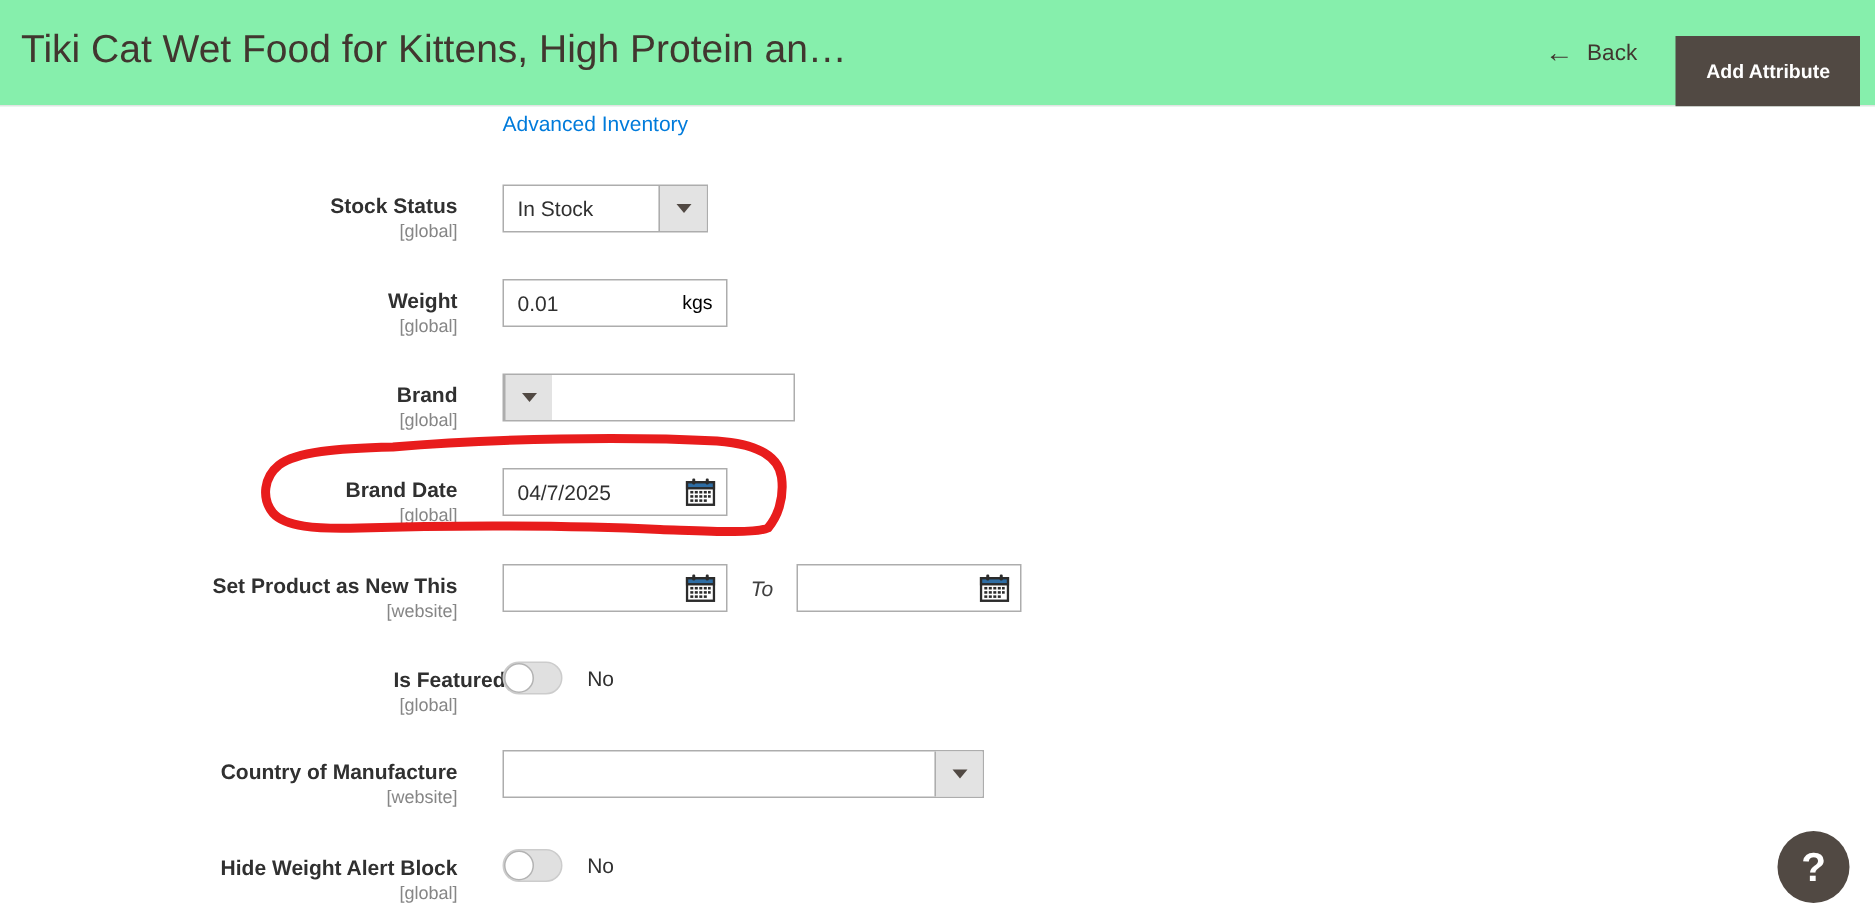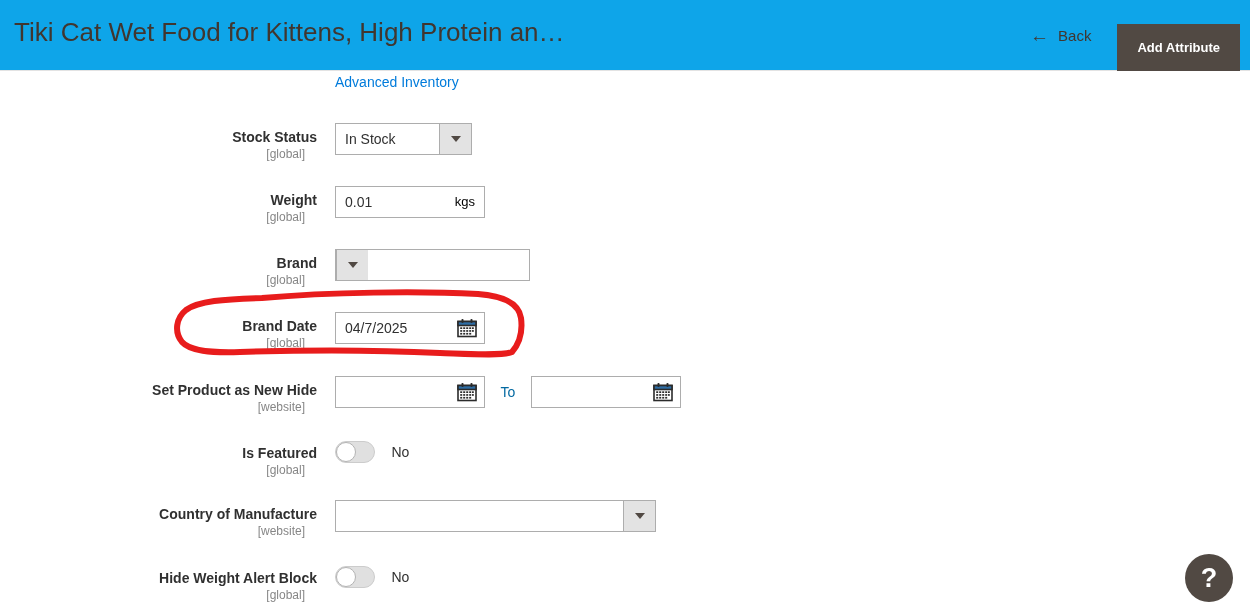--- a/index.html
+++ b/index.html
@@ -9,21 +9,21 @@
     background: #ffffff;
     font-family: "Liberation Sans", sans-serif;
     overflow: hidden;
   }
 
   
   #page-header {
     position: absolute;
     top: 0; left: 0;
     width: 1250px; height: 71px;
-    background: #0ea5e9;
+    background: #86efac;
     border-bottom: 1px solid #e3e3e3;
   }
   #page-title {
     position: absolute;
     left: 14px; top: 17px;
     width: 820px;
     font-size: 26px;
     font-weight: 400;
     color: #41362f;
     white-space: nowrap;
@@ -119,21 +119,21 @@
     cursor: pointer;
   }
 
   .field-row {
     position: absolute;
     left: 0;
     width: 1250px;
   }
   .field-label {
     position: absolute;
-    left: 12px;
+    left: 0;
     width: 305px;
     text-align: right;
     color: #303030;
     font-size: 14px;
     font-weight: bold;
     line-height: 16px;
     padding-left: 48px;
   }
   .field-scope {
     position: absolute;
@@ -212,24 +212,25 @@
   .date-wrap .text-input { padding-right: 38px; }
   .calendar-icon {
     position: absolute;
     right: 8px; top: 6px;
     width: 20px; height: 20px;
     cursor: pointer;
   }
   .to-label {
     display: inline-block;
     font-size: 14px;
-    color: #0369a1;
+    color: #404040;
     margin: 0 11px;
     line-height: 32px;
     vertical-align: top;
+    font-style: italic;
   }
 
   
   .toggle {
     display: inline-block;
     width: 40px; height: 22px;
     border-radius: 11px;
     background: #e0e0e0;
     border: 1px solid #cccccc;
     position: relative;
@@ -365,21 +366,21 @@
               <rect x="9.2" y="14.9" width="2" height="1.7"></rect>
               <rect x="12.2" y="14.9" width="2" height="1.7"></rect>
             </g>
           </svg>
         </span>
       </span>
     </div>
   </div>
 
   <div class="field-row" style="top:305px;">
-    <div class="field-label" style="top:6px;">Set Product as New Hide</div>
+    <div class="field-label" style="top:6px;">Set Product as New This</div>
     <div class="field-scope" style="top:24px;">[website]</div>
     <div class="control-area">
       <span class="date-wrap">
         <input class="text-input" style="width: 150px;" value="">
         <span class="calendar-icon">
           <svg width="20" height="20" viewBox="0 0 20 20">
             <rect x="1" y="3.5" width="18" height="15" fill="#ffffff" stroke="#2b2b2b" stroke-width="1.6"></rect>
             <rect x="1" y="3.5" width="18" height="4" fill="#2e6da4" stroke="#2b2b2b" stroke-width="1.6"></rect>
             <rect x="4.5" y="1" width="2" height="4" rx="0.8" fill="#2b2b2b"></rect>
             <rect x="13.5" y="1" width="2" height="4" rx="0.8" fill="#2b2b2b"></rect>
@@ -427,21 +428,21 @@
               <rect x="9.2" y="14.9" width="2" height="1.7"></rect>
                 <rect x="12.2" y="14.9" width="2" height="1.7"></rect>
             </g>
           </svg>
         </span>
       </span>
     </div>
   </div>
 
   <div class="field-row" style="top:368px;">
-    <div class="field-label" style="top:6px;">Is Featured</div>
+    <div class="field-label" style="top:6px;margin-left:32px;">Is Featured</div>
     <div class="field-scope" style="top:24px;">[global]</div>
     <div class="control-area" style="top:2px;">
       <span class="toggle">
         <span class="knob"></span>
       </span>
       <span class="toggle-text">No</span>
     </div>
   </div>
 
   <div class="field-row" style="top:429px;">

